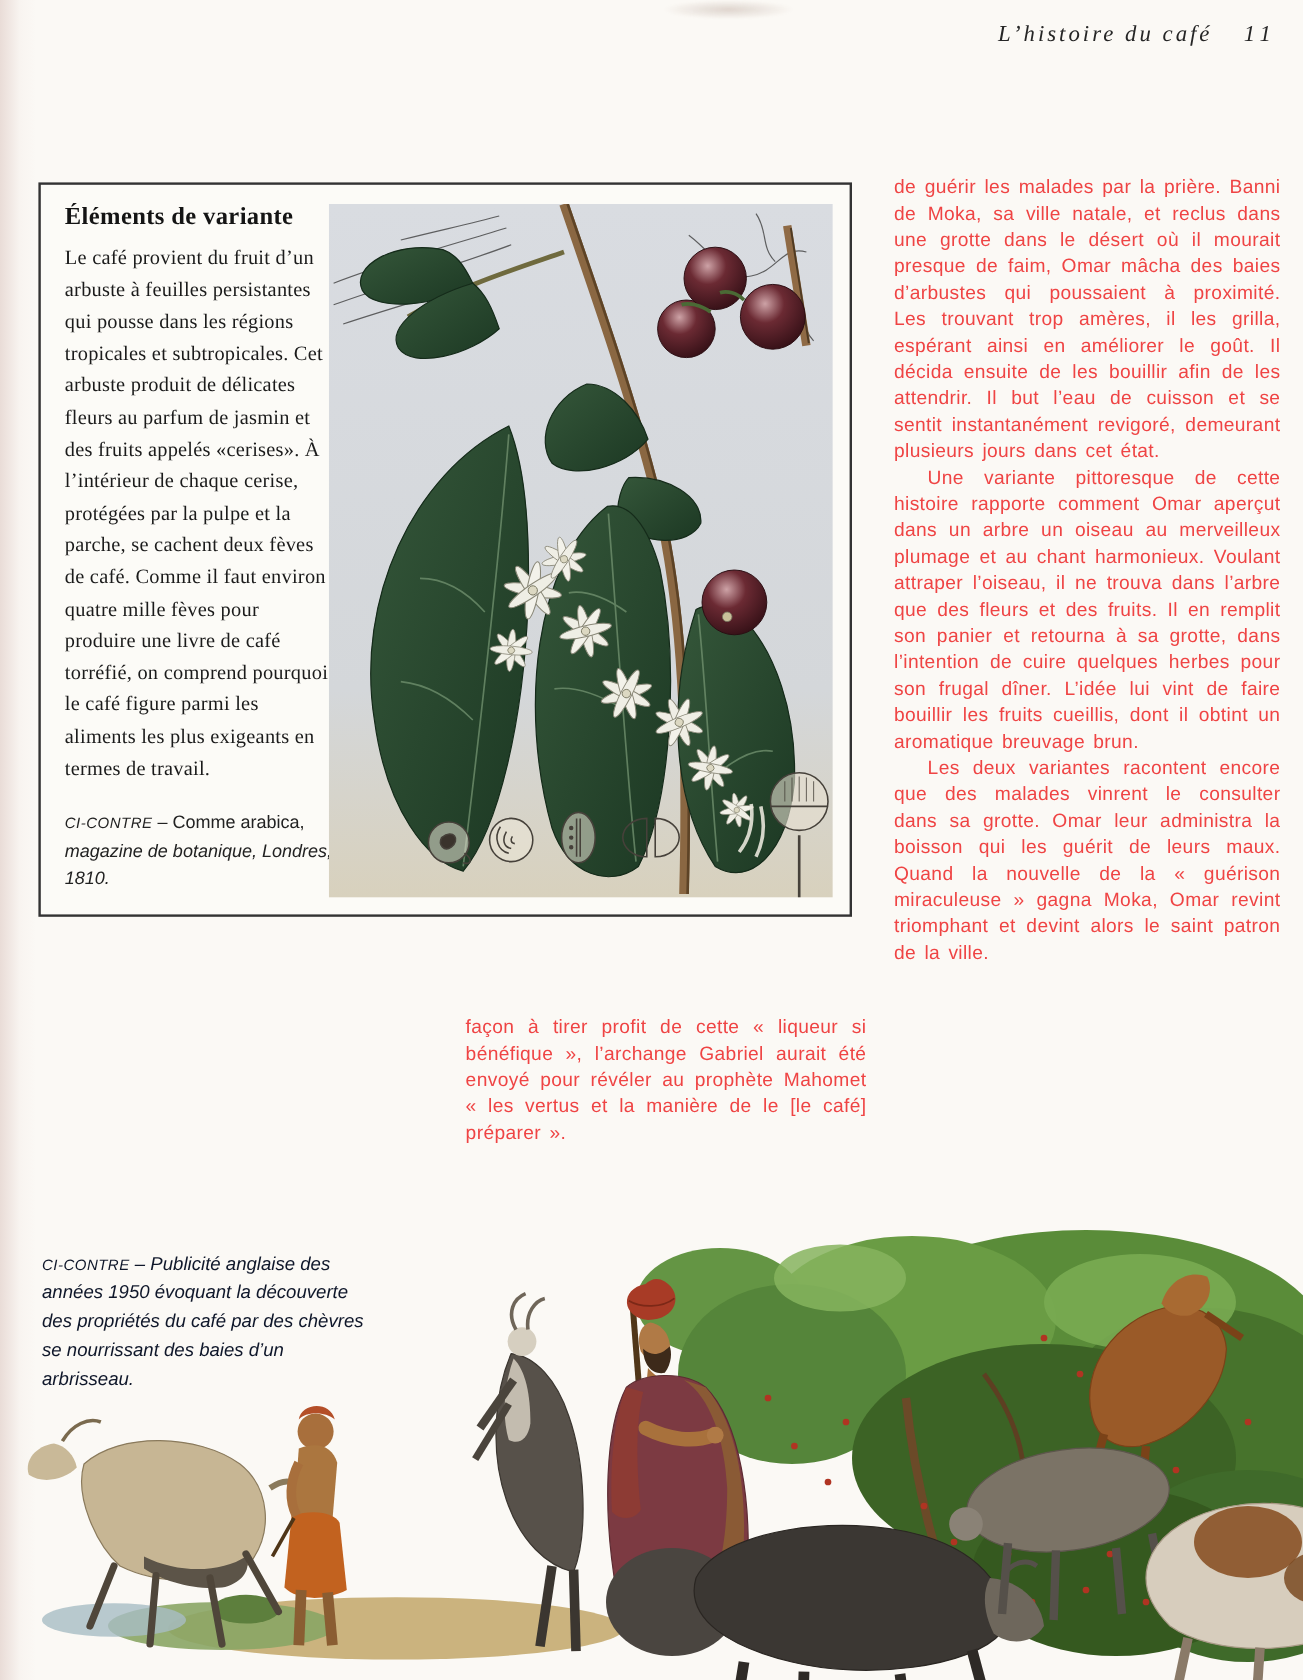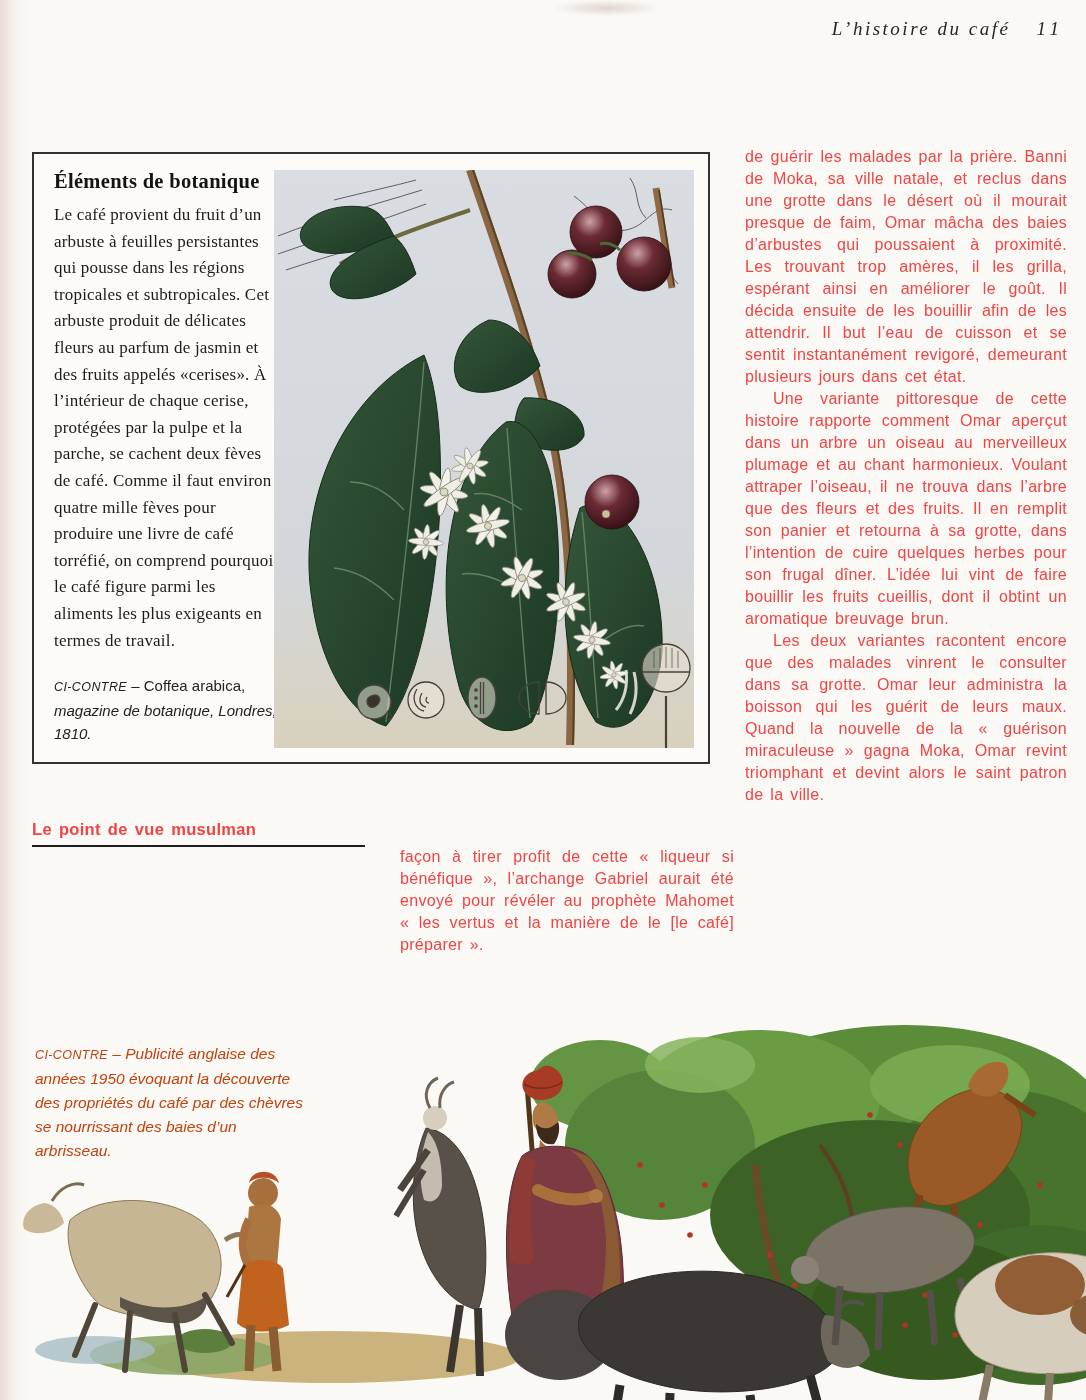--- a/index.html
+++ b/index.html
@@ -28,47 +28,47 @@
   .cap-italic{font-style:italic;}
   .plate{position:absolute;left:240px;top:16px;width:420px;height:578px;}
 
   
   .col{position:absolute;font-size:16px;line-height:22px;text-align:justify;
     letter-spacing:.3px;word-spacing:2.2px;color:#ef4444;}
   .col p{margin:0;}
   .col p.indent{text-indent:28px;}
   .col-right{left:745px;top:146px;width:322px;}
   .sec-left{left:32px;top:818px;width:333px;}
-  .sec-mid{left:400px;top:846px;width:334px;}
+  .sec-mid{left:388px;top:846px;width:334px;}
   .sec-heading{font-weight:bold;font-size:16.5px;letter-spacing:.3px;text-align:left;
     border-bottom:2px solid #1d1d1d;padding-bottom:5px;margin:0 0 6px 0;}
 
   
   .ad-caption{position:absolute;left:35px;top:1042px;width:272px;font-style:italic;
-    font-size:15.5px;line-height:24px;color:#c2410c;}
+    font-size:15.5px;line-height:24px;color:#0f172a;}
   .ad-caption .cap-label{font-size:12.5px;}
 
   .ad-art{position:absolute;left:0;top:1025px;width:1086px;height:375px;}
 </style>
 </head>
 <body>
 
 <div class="page">
   <div class="left-shade"></div>
   <div class="smudge"></div>
 
   <div class="page-header">
     <span>L’histoire du café</span><span class="pageno">11</span>
   </div>
 
   <div class="botany-box">
-    <div class="box-title">Éléments de botanique</div>
+    <div class="box-title">Éléments de variante</div>
     <div class="box-body">Le café provient du fruit d’un arbuste à feuilles persistantes qui pousse dans les régions tropicales et subtropicales. Cet arbuste produit de délicates fleurs au parfum de jasmin et des fruits appelés «cerises». À l’intérieur de chaque cerise, protégées par la pulpe et la parche, se cachent deux fèves de café. Comme il faut environ quatre mille fèves pour produire une livre de café torréfié, on comprend pourquoi le café figure parmi les aliments les plus exigeants en termes de travail.</div>
     <div class="box-caption">
-      <span class="cap-label">CI-CONTRE</span><span class="cap-upright"> – Coffea arabica,</span>
+      <span class="cap-label">CI-CONTRE</span><span class="cap-upright"> – Comme arabica,</span>
       <span class="cap-italic">magazine de botanique, Londres, 1810.</span>
     </div>
 
     <svg class="plate" viewBox="0 0 420 578" preserveAspectRatio="none">
       <defs>
         <radialGradient id="cherryG" cx="38%" cy="30%" r="78%">
           <stop offset="0%" stop-color="#cda2a6"></stop>
           <stop offset="38%" stop-color="#6b2a33"></stop>
           <stop offset="100%" stop-color="#300e14"></stop>
         </radialGradient>
@@ -183,21 +183,20 @@
     </svg>
   </div>
 
   <div class="col col-right">
     <p>de guérir les malades par la prière. Banni de Moka, sa ville natale, et reclus dans une grotte dans le désert où il mourait presque de faim, Omar mâcha des baies d’arbustes qui poussaient à proximité. Les trouvant trop amères, il les grilla, espérant ainsi en améliorer le goût. Il décida ensuite de les bouillir afin de les attendrir. Il but l’eau de cuisson et se sentit instantanément revigoré, demeurant plusieurs jours dans cet état.</p>
     <p class="indent">Une variante pittoresque de cette histoire rapporte comment Omar aperçut dans un arbre un oiseau au merveilleux plumage et au chant harmonieux. Voulant attraper l’oiseau, il ne trouva dans l’arbre que des fleurs et des fruits. Il en remplit son panier et retourna à sa grotte, dans l’intention de cuire quelques herbes pour son frugal dîner. L’idée lui vint de faire bouillir les fruits cueillis, dont il obtint un aromatique breuvage brun.</p>
     <p class="indent">Les deux variantes racontent encore que des malades vinrent le consulter dans sa grotte. Omar leur administra la boisson qui les guérit de leurs maux. Quand la nouvelle de la « guérison miraculeuse » gagna Moka, Omar revint triomphant et devint alors le saint patron de la ville.</p>
   </div>
 
   <div class="col sec-left">
-    <h3 class="sec-heading">Le point de vue musulman</h3>
   </div>
   <div class="col sec-mid">
     <p>façon à tirer profit de cette « liqueur si bénéfique », l’archange Gabriel aurait été envoyé pour révéler au prophète Mahomet « les vertus et la manière de le [le café] préparer ».</p>
   </div>
 
   <div class="ad-caption">
     <span class="cap-label">CI-CONTRE</span><span> – Publicité anglaise des années 1950 évoquant la découverte des propriétés du café par des chèvres se nourrissant des baies d’un arbrisseau.</span>
   </div>
 
   <svg class="ad-art" viewBox="0 0 1086 375" preserveAspectRatio="none">

